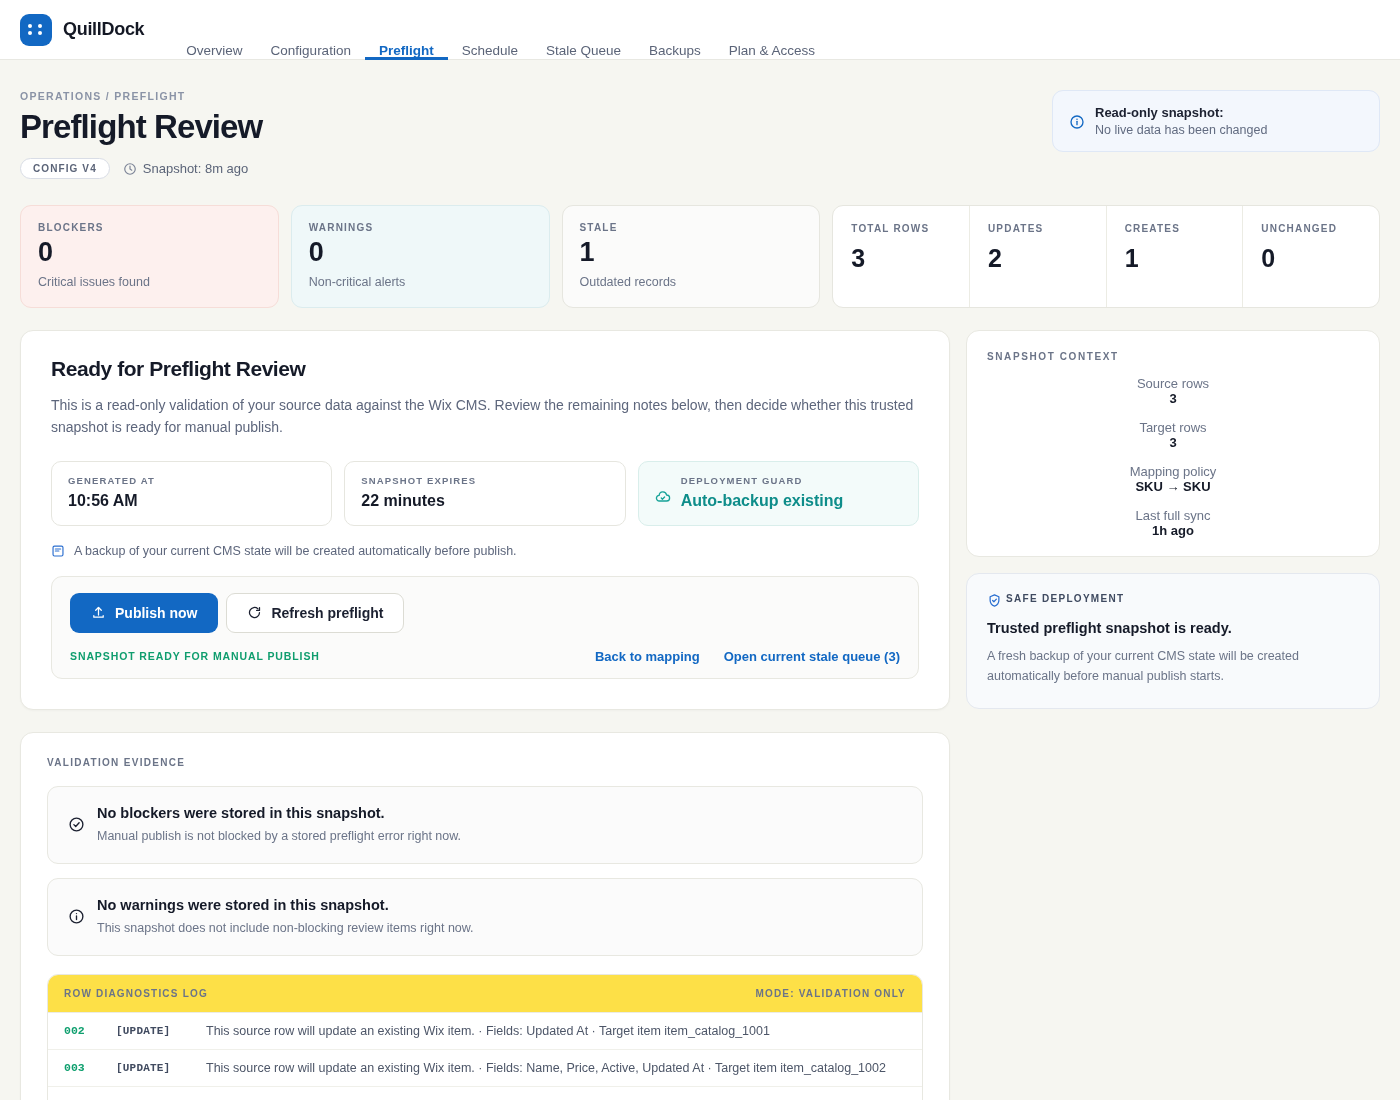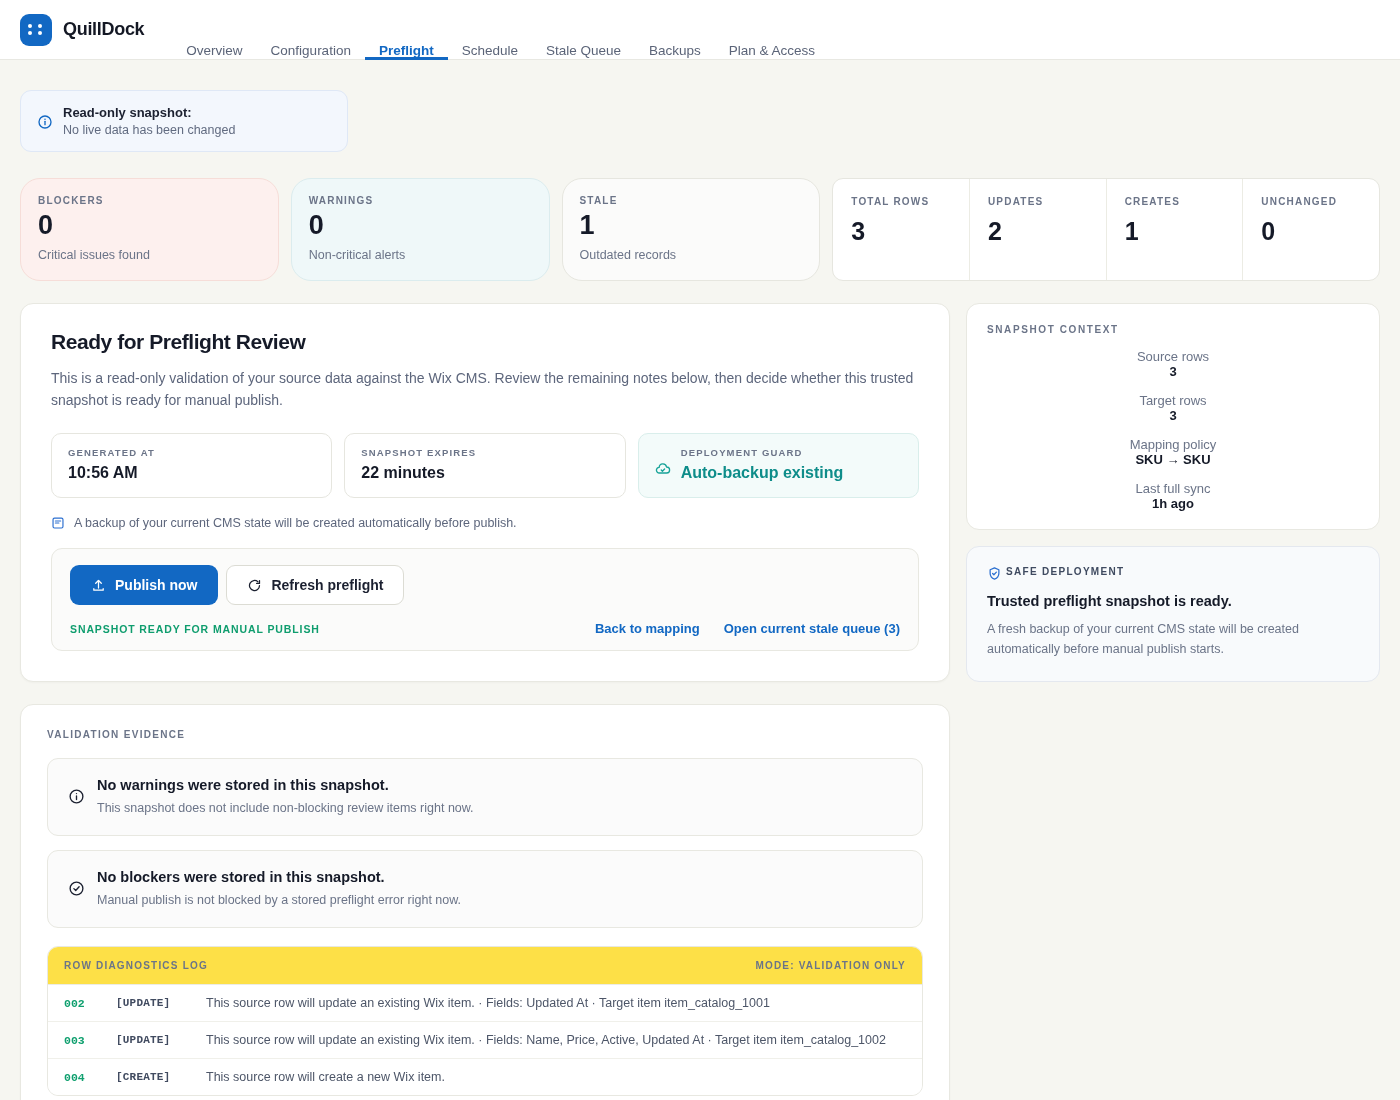--- a/index.html
+++ b/index.html
@@ -52,21 +52,21 @@
   .readonly-banner {
     width: 328px; background: #f3f7fd; border: 1px solid #dfe8f6;
     border-radius: 11px; padding: 14px 16px; display: flex; gap: 10px;
   }
   .readonly-title { font-size: 13px; font-weight: 700; color: #1b2030; }
   .readonly-sub { font-size: 12.5px; color: #616b80; margin-top: 3px; }
 
   
   .stats { display: flex; gap: 12px; margin-top: 26px; align-items: stretch; }
   .stat-card {
-    flex: 1 1 0; border-radius: 20px; padding: 16px 17px 18px;
+    flex: 1 1 0; border-radius: 11px; padding: 16px 17px 18px;
     border: 1px solid #e6e6df; background: #fff; min-height: 90px;
   }
   .stat-card.danger { background: #fdf0ee; border-color: #f6ddd8; }
   .stat-card.info   { background: #eff8f9; border-color: #dbecee; }
   .stat-card.plain  { background: #fbfbfa; border-color: #e6e6df; }
   .stat-label {
     font-size: 10px; font-weight: 700; letter-spacing: 1.2px;
     color: #6b7488; text-transform: uppercase;
   }
   .stat-value { font-size: 27px; font-weight: 800; color: #151a28; margin-top: 6px; line-height: 1; }
@@ -209,20 +209,36 @@
     <div class="nav-item">Schedule</div>
     <div class="nav-item">Stale Queue</div>
     <div class="nav-item">Backups</div>
     <div class="nav-item">Plan &amp; Access</div>
   </div>
 </div>
 
 <div class="page">
 
   <div class="page-head">
+    <div>
+      <div class="breadcrumb">OPERATIONS / PREFLIGHT</div>
+      <div class="page-title">Preflight Review</div>
+      <div class="meta-row">
+        <span class="chip">CONFIG V4</span>
+        <span class="meta-snap">
+          <span class="ico">
+            <svg width="14" height="14" viewBox="0 0 24 24" fill="none" stroke="#7b8396" stroke-width="2">
+              <circle cx="12" cy="12" r="9"></circle>
+                <path d="M12 7v5l3 2" stroke-linecap="round"></path>
+            </svg>
+          </span>
+          <span>Snapshot: 8m ago</span>
+        </span>
+      </div>
+    </div>
 
     <div class="readonly-banner">
       <span class="ico" style="margin-top:1px">
         <svg width="16" height="16" viewBox="0 0 24 24" fill="none" stroke="#1268c3" stroke-width="2">
           <circle cx="12" cy="12" r="9"></circle>
             <path d="M12 11v5" stroke-linecap="round"></path>
             <circle cx="12" cy="7.8" r="1.1" fill="#1268c3" stroke="none"></circle>
         </svg>
       </span>
       <div>
@@ -344,44 +360,44 @@
         </div>
       </div>
 
       <div class="card" style="margin-top:22px">
         <div class="card-pad" style="padding:24px 26px 26px">
           <div class="sec-label">VALIDATION EVIDENCE</div>
 
           <div class="evidence">
             <div class="ev-box">
               <span class="ico" style="margin-top:1px">
+                <svg width="17" height="17" viewBox="0 0 24 24" fill="none" stroke="#1b2030" stroke-width="1.9" stroke-linecap="round" stroke-linejoin="round">
+                  <circle cx="12" cy="12" r="9"></circle>
+                    <path d="M8.3 12.2l2.6 2.6 4.8-5.2"></path>
+                </svg>
+              </span>
+              <div>
+                <div class="ev-title">No blockers were stored in this snapshot.</div>
+                <div class="ev-sub">Manual publish is not blocked by a stored preflight error right now.</div>
+              </div>
+            </div>
+
+            <div class="ev-box">
+              <span class="ico" style="margin-top:1px">
                 <svg width="17" height="17" viewBox="0 0 24 24" fill="none" stroke="#1b2030" stroke-width="1.9" stroke-linecap="round">
                   <circle cx="12" cy="12" r="9"></circle>
                     <path d="M12 11.2v5"></path>
                     <circle cx="12" cy="7.9" r="1" fill="#1b2030" stroke="none"></circle>
                 </svg>
               </span>
               <div>
                 <div class="ev-title">No warnings were stored in this snapshot.</div>
                 <div class="ev-sub">This snapshot does not include non-blocking review items right now.</div>
               </div>
             </div>
-
-            <div class="ev-box">
-              <span class="ico" style="margin-top:1px">
-                <svg width="17" height="17" viewBox="0 0 24 24" fill="none" stroke="#1b2030" stroke-width="1.9" stroke-linecap="round" stroke-linejoin="round">
-                  <circle cx="12" cy="12" r="9"></circle>
-                    <path d="M8.3 12.2l2.6 2.6 4.8-5.2"></path>
-                </svg>
-              </span>
-              <div>
-                <div class="ev-title">No blockers were stored in this snapshot.</div>
-                <div class="ev-sub">Manual publish is not blocked by a stored preflight error right now.</div>
-              </div>
-            </div>
           </div>
 
           <div class="logbox">
             <div class="log-head">
               <span>ROW DIAGNOSTICS LOG</span>
               <span>MODE: VALIDATION ONLY</span>
             </div>
             <div class="log-row">
               <span class="lr-num">002</span>
               <span class="lr-tag">[UPDATE]</span>

